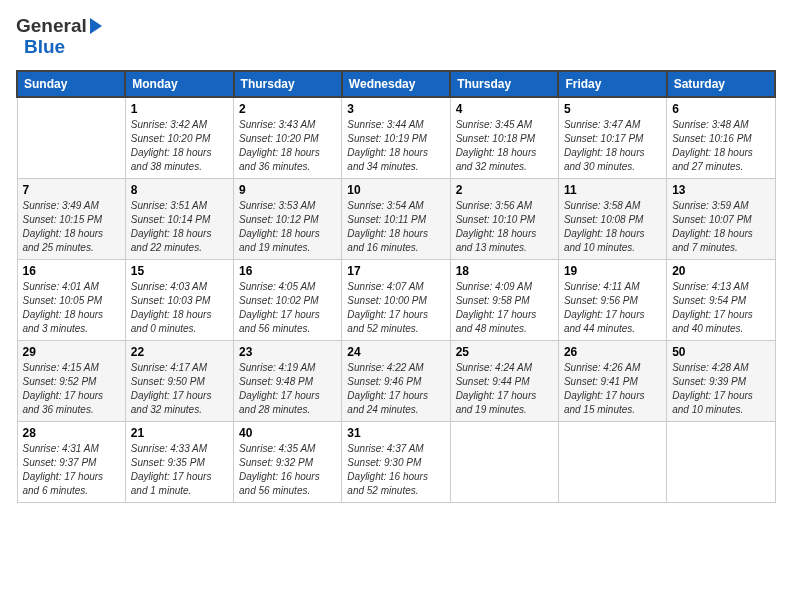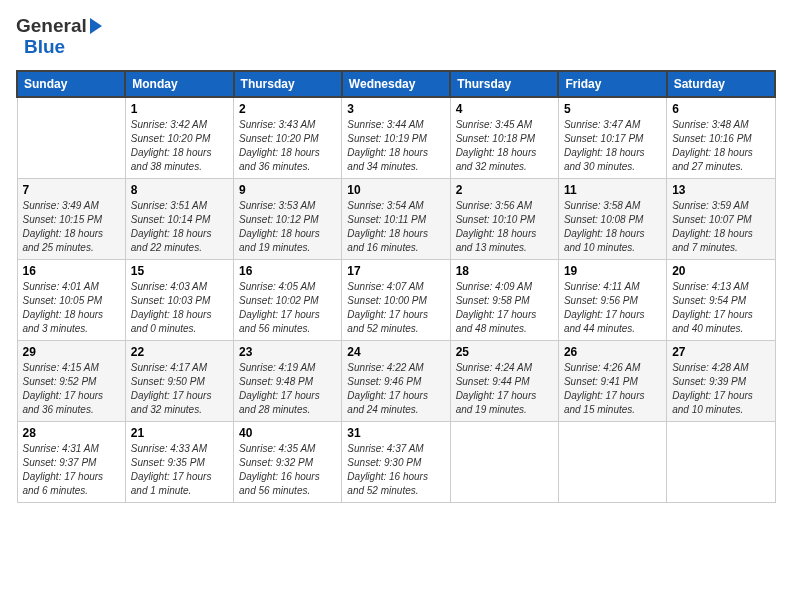--- a/index.html
+++ b/index.html
@@ -217,21 +217,21 @@
         </td>
         <td>
           <span class="day-number">25</span>
           <div class="day-info">Sunrise: 4:24 AM<br>Sunset: 9:44 PM<br>Daylight: 17 hours<br>and 19 minutes.</div>
         </td>
         <td>
           <span class="day-number">26</span>
           <div class="day-info">Sunrise: 4:26 AM<br>Sunset: 9:41 PM<br>Daylight: 17 hours<br>and 15 minutes.</div>
         </td>
         <td>
-          <span class="day-number">27</span>
+          <span class="day-number">50</span>
           <div class="day-info">Sunrise: 4:28 AM<br>Sunset: 9:39 PM<br>Daylight: 17 hours<br>and 10 minutes.</div>
         </td>
       </tr>
       <tr>
         <td>
           <span class="day-number">28</span>
           <div class="day-info">Sunrise: 4:31 AM<br>Sunset: 9:37 PM<br>Daylight: 17 hours<br>and 6 minutes.</div>
         </td>
         <td>
           <span class="day-number">21</span>

